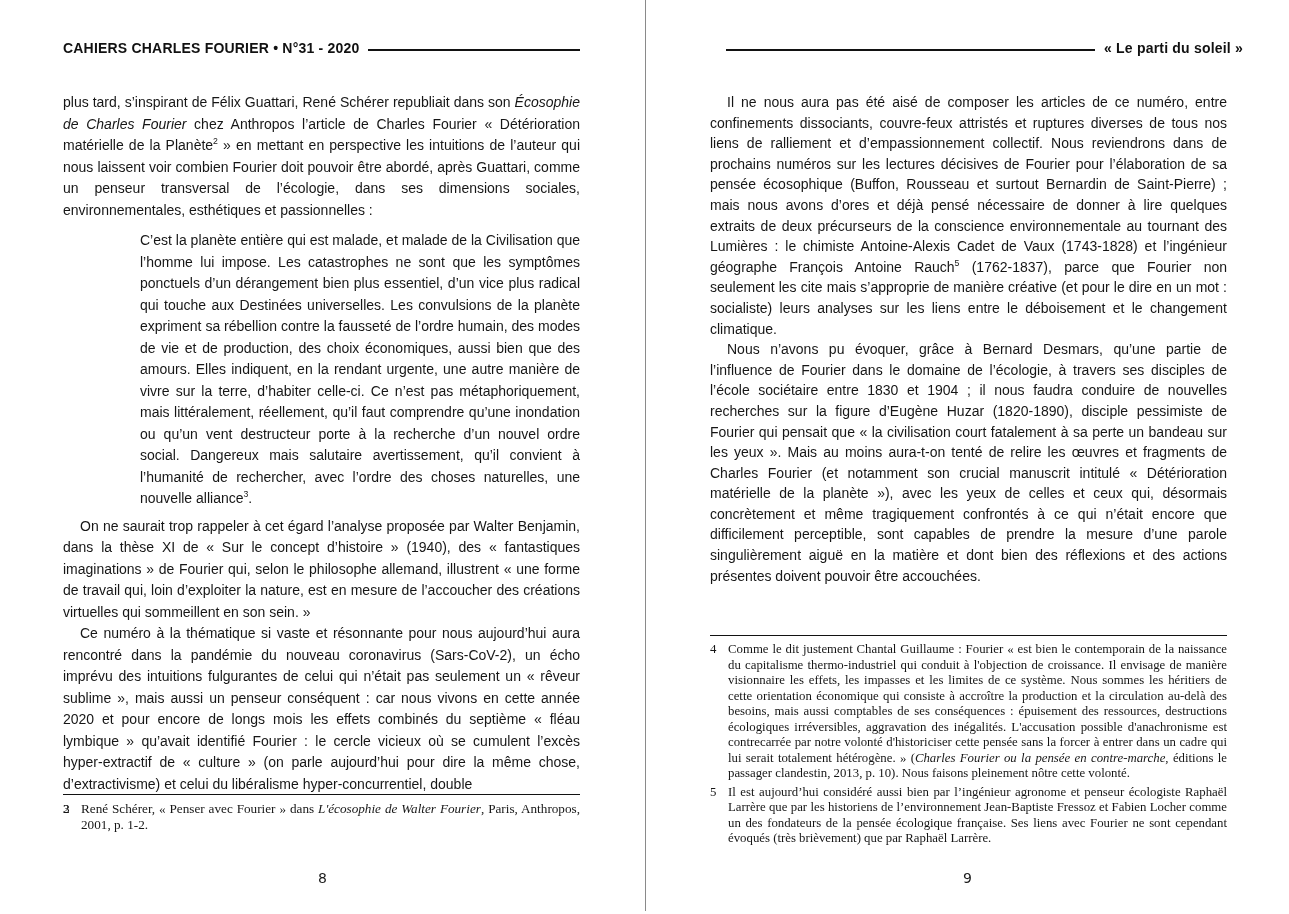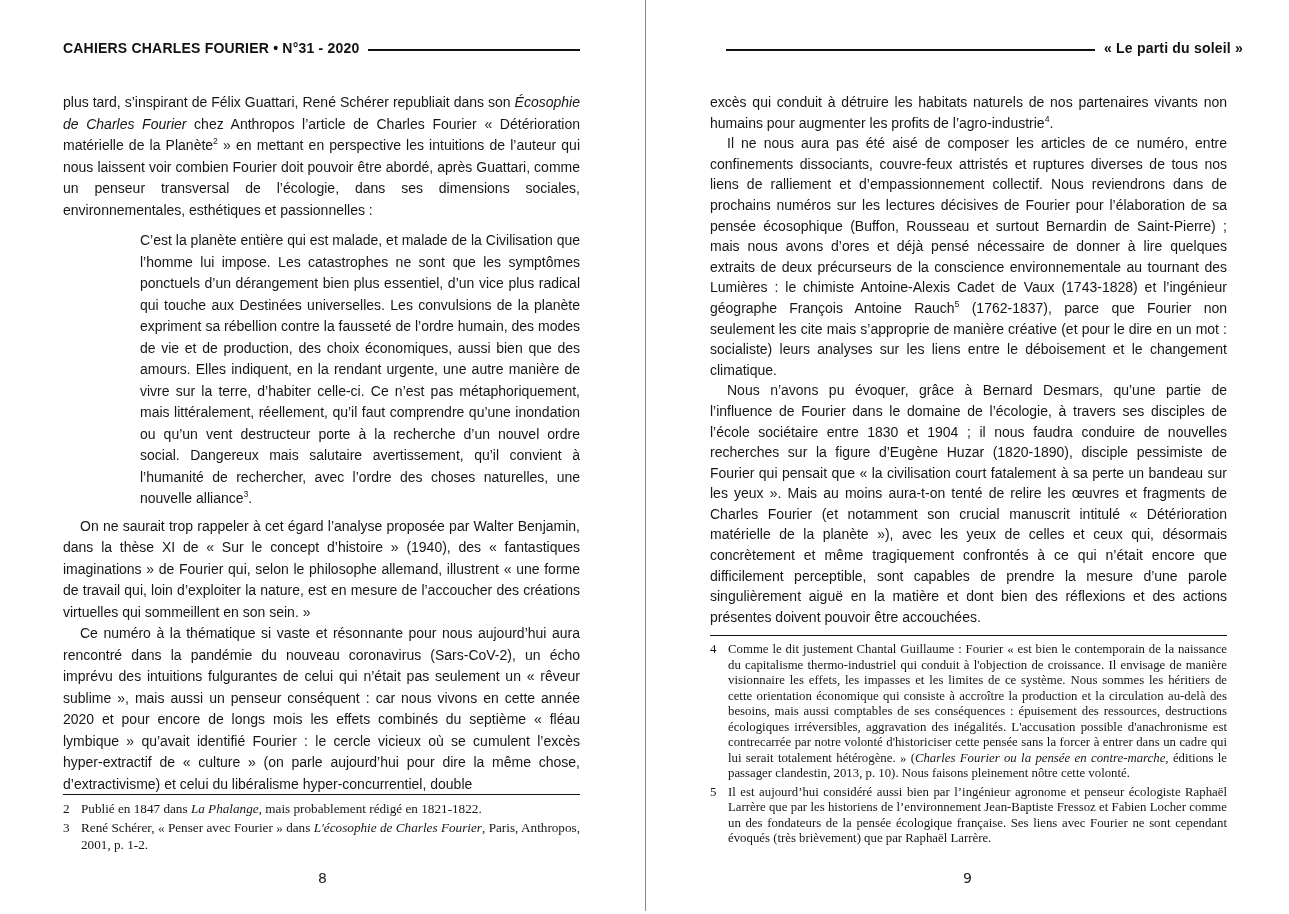--- a/index.html
+++ b/index.html
@@ -51,37 +51,35 @@
     <div class="pagebody">
       <p class="para"><span>plus tard, s’inspirant de Félix Guattari, René Schérer republiait dans son </span><span class="it">Écosophie de Charles Fourier</span><span> chez Anthropos l’article de Charles Fourier « Détérioration matérielle de la Planète</span><sup>2</sup><span> » en mettant en perspective les intuitions de l’auteur qui nous laissent voir combien Fourier doit pouvoir être abordé, après Guattari, comme un penseur transversal de l’écologie, dans ses dimensions sociales, environnementales, esthétiques et passionnelles :</span></p>
       <div class="quote"><span>C’est la planète entière qui est malade, et malade de la Civilisation que l’homme lui impose. Les catastrophes ne sont que les symptômes ponctuels d’un dérangement bien plus essentiel, d’un vice plus radical qui touche aux Destinées universelles. Les convulsions de la planète expriment sa rébellion contre la fausseté de l’ordre humain, des modes de vie et de production, des choix économiques, aussi bien que des amours. Elles indiquent, en la rendant urgente, une autre manière de vivre sur la terre, d’habiter celle-ci. Ce n’est pas métaphoriquement, mais littéralement, réellement, qu’il faut comprendre qu’une inondation ou qu’un vent destructeur porte à la recherche d’un nouvel ordre social. Dangereux mais salutaire avertissement, qu’il convient à l’humanité de rechercher, avec l’ordre des choses naturelles, une nouvelle alliance</span><sup>3</sup><span>.</span></div>
       <p class="para indent"><span>On ne saurait trop rappeler à cet égard l’analyse proposée par Walter Benjamin, dans la thèse XI de « Sur le concept d’histoire » (1940), des « fantastiques imaginations » de Fourier qui, selon le philosophe allemand, illustrent « une forme de travail qui, loin d’exploiter la nature, est en mesure de l’accoucher des créations virtuelles qui sommeillent en son sein. »</span></p>
       <p class="para indent"><span>Ce numéro à la thématique si vaste et résonnante pour nous aujourd’hui aura rencontré dans la pandémie du nouveau coronavirus (Sars-CoV-2), un écho imprévu des intuitions fulgurantes de celui qui n’était pas seulement un « rêveur sublime », mais aussi un penseur conséquent : car nous vivons en cette année 2020 et pour encore de longs mois les effets combinés du septième « fléau lymbique » qu’avait identifié Fourier : le cercle vicieux où se cumulent l’excès hyper-extractif de « culture » (on parle aujourd’hui pour dire la même chose, d’extractivisme) et celui du libéralisme hyper-concurrentiel, double</span></p>
     </div>
     <div class="footnotes">
       <div class="fn-rule"></div>
       <div class="fn">
         <span class="fn-num">2</span>
-        <span class="fn-text"><span>Publié en 1847 dans </span><span class="it">La Phalange</span><span>, mais probablement rédigé en 1821-1822.</span></span>
       </div>
       <div class="fn">
         <span class="fn-num">3</span>
-        <span class="fn-text"><span>René Schérer, « Penser avec Fourier » dans </span><span class="it">L'écosophie de Charles Fourier</span><span>, Paris, Anthropos, 2001, p. 1-2.</span></span>
+        <span class="fn-text"><span>René Schérer, « Penser avec Fourier » dans </span><span class="it">L'écosophie de Walter Fourier</span><span>, Paris, Anthropos, 2001, p. 1-2.</span></span>
       </div>
     </div>
     <div class="pagenum">8</div>
   </section>
 
   <section class="page right">
     <div class="runhead">
       <span class="runhead-rule"></span>
       <span>« Le parti du soleil »</span>
     </div>
     <div class="pagebody">
-      <p class="para"><span>excès qui conduit à détruire les habitats naturels de nos partenaires vivants non humains pour augmenter les profits de l’agro-industrie</span><sup>4</sup><span>.</span></p>
       <p class="para indent"><span>Il ne nous aura pas été aisé de composer les articles de ce numéro, entre confinements dissociants, couvre-feux attristés et ruptures diverses de tous nos liens de ralliement et d’empassionnement collectif. Nous reviendrons dans de prochains numéros sur les lectures décisives de Fourier pour l’élaboration de sa pensée écosophique (Buffon, Rousseau et surtout Bernardin de Saint-Pierre) ; mais nous avons d’ores et déjà pensé nécessaire de donner à lire quelques extraits de deux précurseurs de la conscience environnementale au tournant des Lumières : le chimiste Antoine-Alexis Cadet de Vaux (1743-1828) et l’ingénieur géographe François Antoine Rauch</span><sup>5</sup><span> (1762-1837), parce que Fourier non seulement les cite mais s’approprie de manière créative (et pour le dire en un mot : socialiste) leurs analyses sur les liens entre le déboisement et le changement climatique.</span></p>
       <p class="para indent"><span>Nous n’avons pu évoquer, grâce à Bernard Desmars, qu’une partie de l’influence de Fourier dans le domaine de l’écologie, à travers ses disciples de l’école sociétaire entre 1830 et 1904 ; il nous faudra conduire de nouvelles recherches sur la figure d’Eugène Huzar (1820-1890), disciple pessimiste de Fourier qui pensait que « la civilisation court fatalement à sa perte un bandeau sur les yeux ». Mais au moins aura-t-on tenté de relire les œuvres et fragments de Charles Fourier (et notamment son crucial manuscrit intitulé « Détérioration matérielle de la planète »), avec les yeux de celles et ceux qui, désormais concrètement et même tragiquement confrontés à ce qui n’était encore que difficilement perceptible, sont capables de prendre la mesure d’une parole singulièrement aiguë en la matière et dont bien des réflexions et des actions présentes doivent pouvoir être accouchées.</span></p>
     </div>
     <div class="footnotes">
       <div class="fn-rule"></div>
       <div class="fn">
         <span class="fn-num">4</span>
         <span class="fn-text"><span>Comme le dit justement Chantal Guillaume : Fourier « est bien le contemporain de la naissance du capitalisme thermo-industriel qui conduit à l'objection de croissance. Il envisage de manière visionnaire les effets, les impasses et les limites de ce système. Nous sommes les héritiers de cette orientation économique qui consiste à accroître la production et la circulation au-delà des besoins, mais aussi comptables de ses conséquences : épuisement des ressources, destructions écologiques irréversibles, aggravation des inégalités. L'accusation possible d'anachronisme est contrecarrée par notre volonté d'historiciser cette pensée sans la forcer à entrer dans un cadre qui lui serait totalement hétérogène. » (</span><span class="it">Charles Fourier ou la pensée en contre-marche</span><span>, éditions le passager clandestin, 2013, p. 10). Nous faisons pleinement nôtre cette volonté.</span></span>
       </div>
       <div class="fn">

